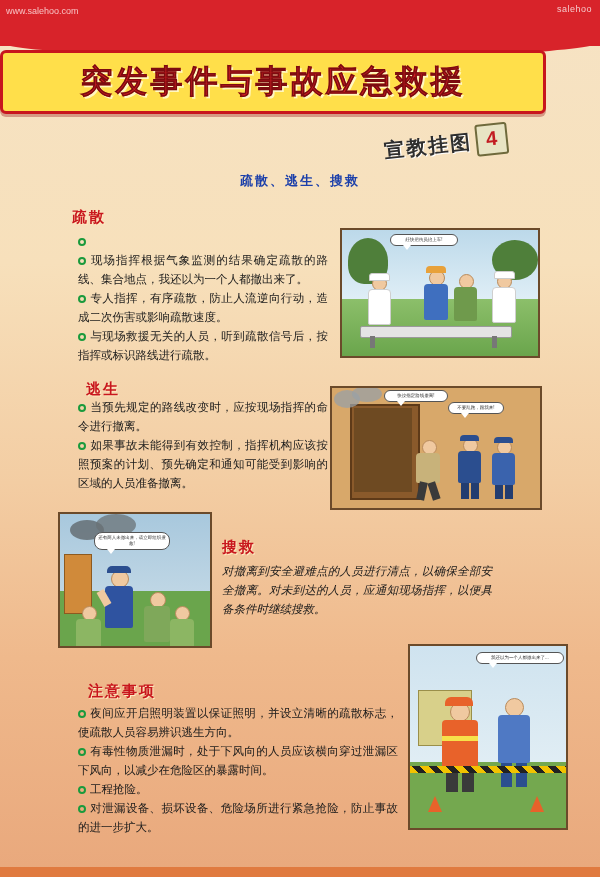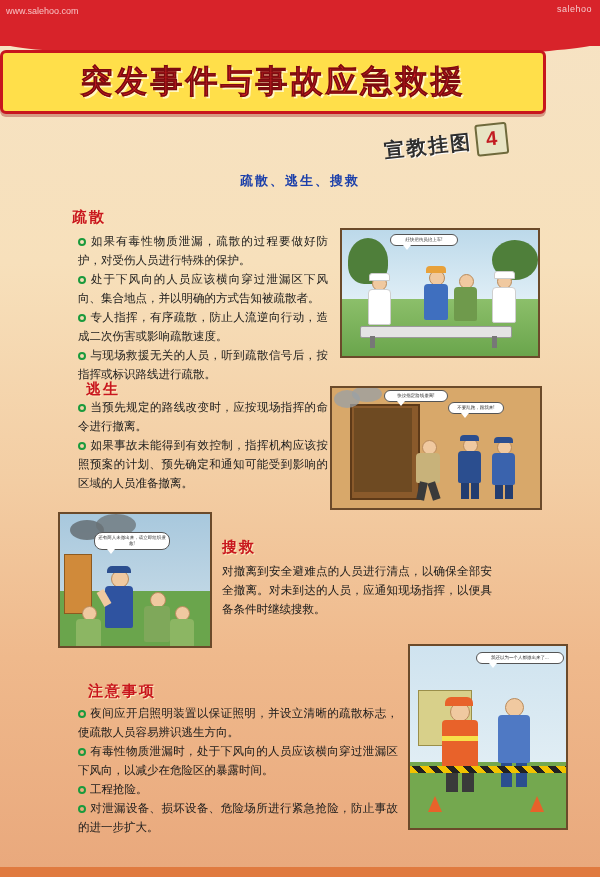--- a/index.html
+++ b/index.html
@@ -151,21 +151,21 @@
     display: inline-block;
     width: 8px; height: 8px;
     border: 2px solid #1a9a3c;
     border-radius: 50%;
     margin-right: 4px;
     vertical-align: -1px;
     box-sizing: border-box;
   }
   .b1 { top: 232px; left: 78px; width: 250px; }
   .b2 { top: 398px; left: 78px; width: 250px; }
-  .b3 { top: 562px; left: 222px; width: 270px; }
+  .b3 { top: 562px; left: 222px; width: 270px; font-style: italic; }
   .b4 { top: 704px; left: 78px; width: 320px; }
   
   .illu {
     position: absolute;
     border: 2px solid #6b4a2a;
     box-sizing: border-box;
     overflow: hidden;
     background: #cfe3ef;
   }
   .illu1 { top: 228px; left: 340px; width: 200px; height: 130px; }
@@ -254,22 +254,22 @@
 
   <div class="badge">
     <span class="badge-text">宣教挂图</span>
     <span class="badge-num">4</span>
   </div>
 
   <div class="subtitle">疏散、逃生、搜救</div>
 
   <div class="sec-head h1">疏散</div>
   <div class="para b1">
-    <div class="bullet-line"><span class="dot"></span><span>如果有毒性物质泄漏，疏散的过程要做好防护，对受伤人员进行特殊的保护。</span></div>
-    <div class="bullet-line"><span class="dot"></span><span>处于下风向的人员应该横向穿过泄漏区下风向、集合地点，并以明确的方式告知被疏散者。</span></div>
+    <div class="bullet-line"><span class="dot"></span></div>
+    <div class="bullet-line"><span class="dot"></span><span>现场指挥根据气象监测的结果确定疏散的路线、集合地点，我还以为一个人都撤出来了。</span></div>
     <div class="bullet-line"><span class="dot"></span><span>专人指挥，有序疏散，防止人流逆向行动，造成二次伤害或影响疏散速度。</span></div>
     <div class="bullet-line"><span class="dot"></span><span>与现场救援无关的人员，听到疏散信号后，按指挥或标识路线进行疏散。</span></div>
   </div>
 
   <div class="sec-head h2">逃生</div>
   <div class="para b2">
     <div class="bullet-line"><span class="dot"></span><span>当预先规定的路线改变时，应按现场指挥的命令进行撤离。</span></div>
     <div class="bullet-line"><span class="dot"></span><span>如果事故未能得到有效控制，指挥机构应该按照预案的计划、预先确定和通知可能受到影响的区域的人员准备撤离。</span></div>
   </div>
 

